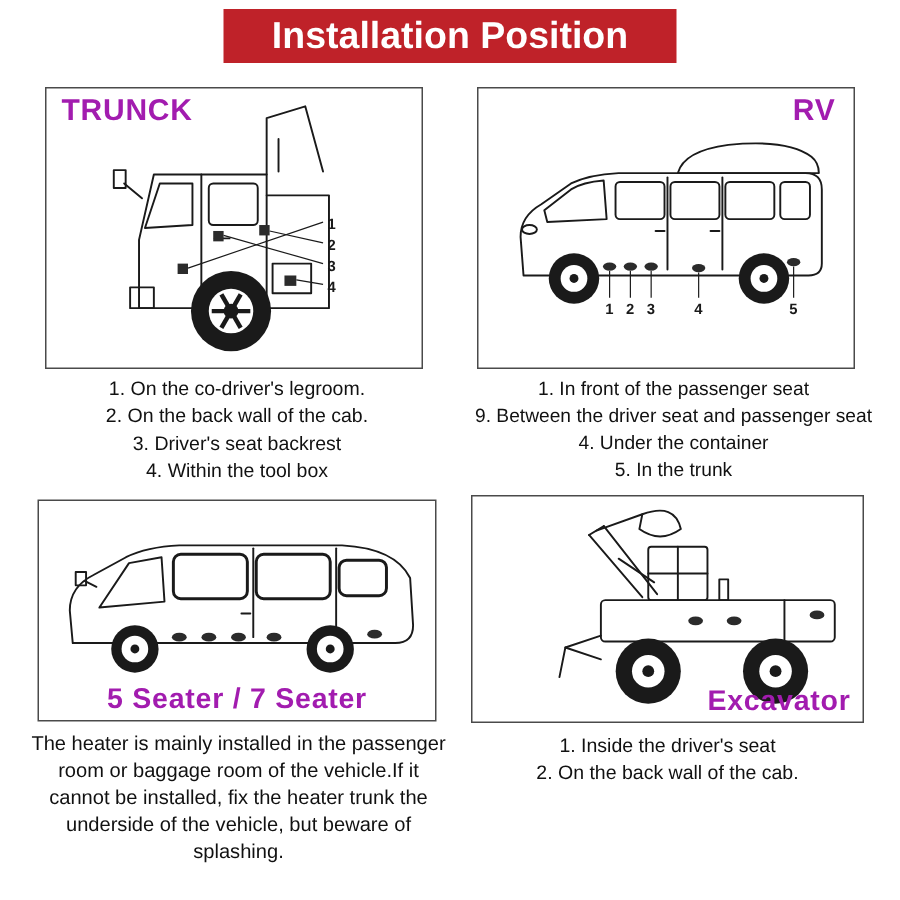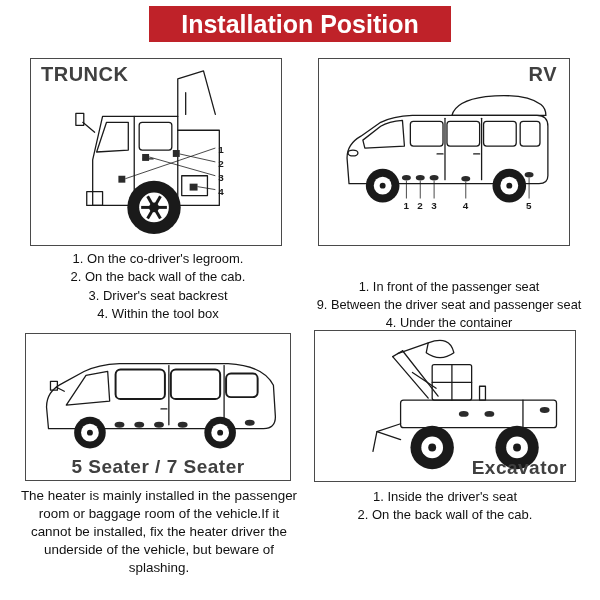--- a/index.html
+++ b/index.html
@@ -12,29 +12,29 @@
     font-size:25px;font-weight:bold;white-space:nowrap;}
 
   .panel-box{position:absolute;border:1.4px solid #4a4a4a;background:#fff;box-sizing:border-box;}
   .box-tl{left:30px;top:58px;width:252px;height:188px;}
   .box-tr{left:318px;top:58px;width:252px;height:188px;}
   .box-bl{left:25px;top:333px;width:266px;height:148px;}
   .box-br{left:314px;top:330px;width:262px;height:152px;}
 
   .panel-box svg{position:absolute;left:0;top:0;width:100%;height:100%;}
 
-  .vehicle-label{position:absolute;font-weight:bold;font-size:20px;letter-spacing:0.5px;color:#404040;}
+  .vehicle-label{position:absolute;font-weight:bold;font-size:20px;letter-spacing:0.5px;color:#a21caf;}
   .lbl-tl{left:10px;top:4px;}
   .lbl-tr{right:12px;top:4px;}
   .lbl-bl{left:0;right:0;bottom:2px;text-align:center;font-size:19px;margin-top:19px;}
   .lbl-br{right:8px;bottom:2px;font-size:19px;}
 
   .caption{position:absolute;text-align:center;font-size:13px;line-height:1.42;color:#111;}
   .cap-tl{left:16px;top:250px;width:284px;}
-  .cap-tr{left:300px;top:250px;width:298px;font-size:12.8px;margin-top:28px;}
+  .cap-tr{left:300px;top:250px;width:298px;font-size:12.8px;}
   .cap-bl{left:20px;top:487px;width:278px;font-size:13.4px;line-height:1.35;}
   .cap-br{left:314px;top:488px;width:262px;}
 
   .cap-line{white-space:nowrap;}
   .cap-para{white-space:normal;}
 
   text.callout-num{font-family:"Liberation Sans",sans-serif;font-size:10px;fill:#1a1a1a;font-weight:bold;}
 </style>
 </head>
 <body>
@@ -221,21 +221,21 @@
       <g fill="#2b2b2b">
         <ellipse cx="150" cy="84" rx="5" ry="3"></ellipse>
         <ellipse cx="176" cy="84" rx="5" ry="3"></ellipse>
         <ellipse cx="232" cy="80" rx="5" ry="3"></ellipse>
       </g>
     </svg>
     <span class="vehicle-label lbl-br">Excavator</span>
   </div>
 
   <div class="caption cap-bl">
-    <div class="cap-para">The heater is mainly installed in the passenger room or baggage room of the vehicle.If it cannot be installed, fix the heater driver the underside of the vehicle, but beware of splashing.</div>
+    <div class="cap-para">The heater is mainly installed in the passenger room or baggage room of the vehicle.If it cannot be installed, fix the heater trunk the underside of the vehicle, but beware of splashing.</div>
   </div>
 
   <div class="caption cap-br">
     <div class="cap-line">1. Inside the driver's seat</div>
     <div class="cap-line">2. On the back wall of the cab.</div>
   </div>
 
 </div>
 
 </body></html>

